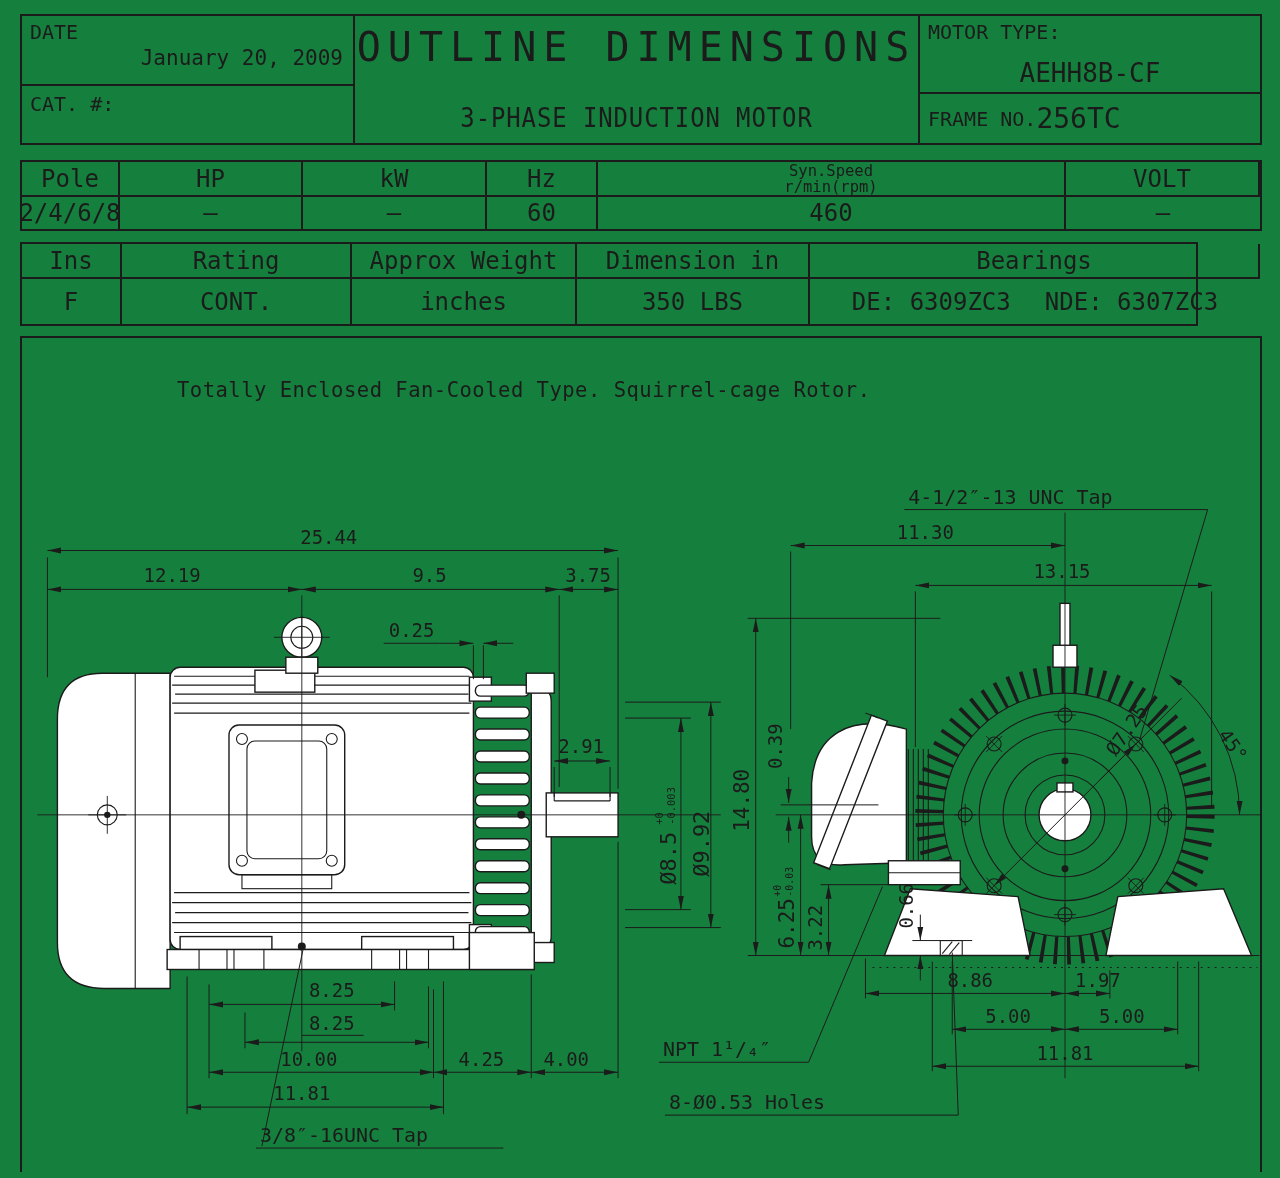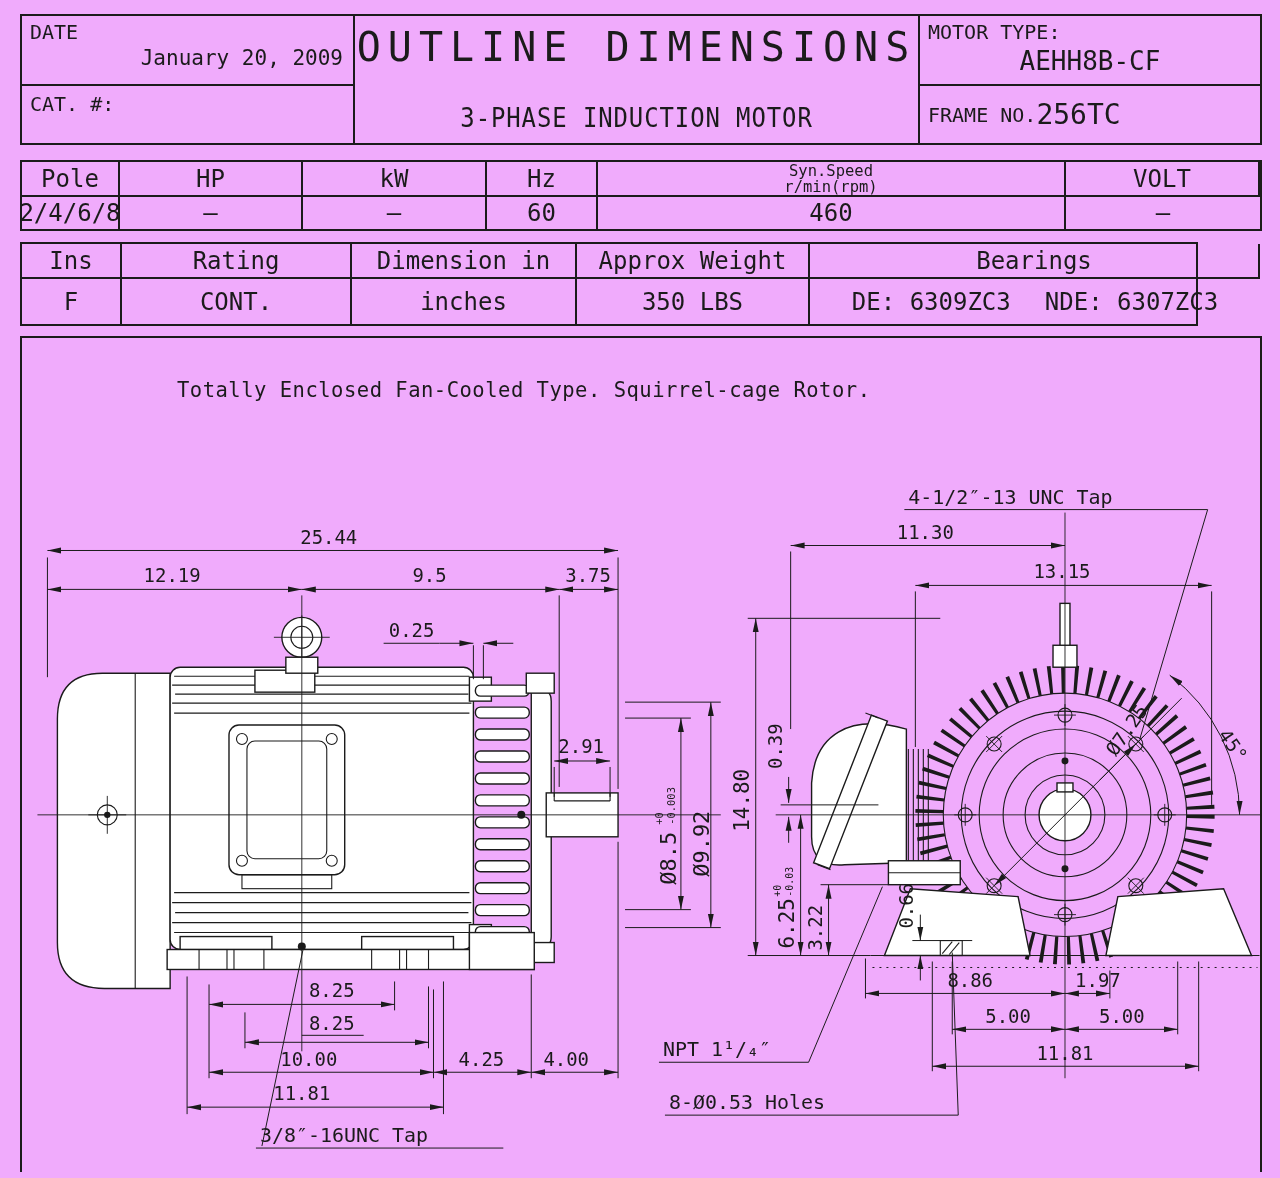--- a/index.html
+++ b/index.html
@@ -1,35 +1,35 @@
 <!DOCTYPE html>
 <html><head>
 <meta charset="utf-8">
 <style>
   html,body{margin:0;padding:0;background:#ffffff;}
   .sheet{
-    position:relative;width:1280px;height:1178px;background:#f0abfc;
+    position:relative;width:1280px;height:1178px;background:#15803d;
     font-family:"DejaVu Sans Mono", monospace;color:#1b1b1b;
     box-sizing:border-box;padding:14px 18px 0 20px;
   }
   .blk{border:2px solid #1b1b1b;box-sizing:border-box;}
   
   .titleblock{display:grid;grid-template-columns:333px 565px 340px;height:131px;width:1242px;}
   .tb-left{border-right:2px solid #1b1b1b;display:flex;flex-direction:column;}
   .tb-date{flex:0 0 70px;border-bottom:2px solid #1b1b1b;padding:4px 8px;box-sizing:border-box;}
   .tb-date .lab{font-size:20px;}
   .tb-date .val{font-size:21px;text-align:right;margin-top:2px;padding-right:2px;}
   .tb-cat{flex:1;padding:6px 8px;font-size:20px;box-sizing:border-box;}
   .tb-center{border-right:2px solid #1b1b1b;display:flex;flex-direction:column;align-items:center;justify-content:space-between;padding:8px 0 10px 0;box-sizing:border-box;}
   .tb-title{font-size:40px;letter-spacing:7px;white-space:nowrap;}
   .tb-sub{font-size:26px;letter-spacing:1px;transform:scaleX(.92);white-space:nowrap;}
   .tb-right{display:flex;flex-direction:column;}
   .tb-mt{flex:0 0 70px;border-bottom:2px solid #1b1b1b;padding:4px 8px;box-sizing:border-box;}
   .tb-mt .lab{font-size:20px;}
-  .tb-mt .val{font-size:26px;text-align:center;margin-top:2px;}
+  .tb-mt .val{font-size:26px;text-align:center;margin-top:14px;}
   .tb-fr{flex:1;display:flex;align-items:center;padding:0 8px;box-sizing:border-box;}
   .tb-fr .lab{font-size:20px;}
   .tb-fr .val{font-size:28px;}
   
   .spec{margin-top:15px;width:1242px;display:grid;grid-template-columns:98px 183px 184px 111px 468px 194px;grid-auto-rows:auto;}
   .spec2{margin-top:11px;width:1178px;display:grid;grid-template-columns:100px 230px 225px 233px 450px;}
   .cell{border-right:2px solid #1b1b1b;border-bottom:2px solid #1b1b1b;display:flex;align-items:center;justify-content:center;font-size:24px;box-sizing:border-box;text-align:center;}
   .cell:last-child{border-right:none;}
   .hrow{height:35px;}
   .vrow{height:32px;border-bottom:none;}
@@ -95,22 +95,22 @@
     <div class="cell vrow">–</div>
     <div class="cell vrow">–</div>
     <div class="cell vrow">60</div>
     <div class="cell vrow">460</div>
     <div class="cell vrow">–</div>
   </div>
 
   <div class="spec2 blk">
     <div class="cell hrow">Ins</div>
     <div class="cell hrow">Rating</div>
+    <div class="cell hrow">Approx Weight</div>
     <div class="cell hrow">Dimension in</div>
-    <div class="cell hrow">Approx Weight</div>
     <div class="cell hrow">Bearings</div>
     <div class="cell v2row">F</div>
     <div class="cell v2row">CONT.</div>
     <div class="cell v2row">inches</div>
     <div class="cell v2row">350 LBS</div>
     <div class="cell v2row">
       <div class="bearings">
         <span>DE: 6309ZC3</span>
         <span>NDE: 6307ZC3</span>
       </div>

